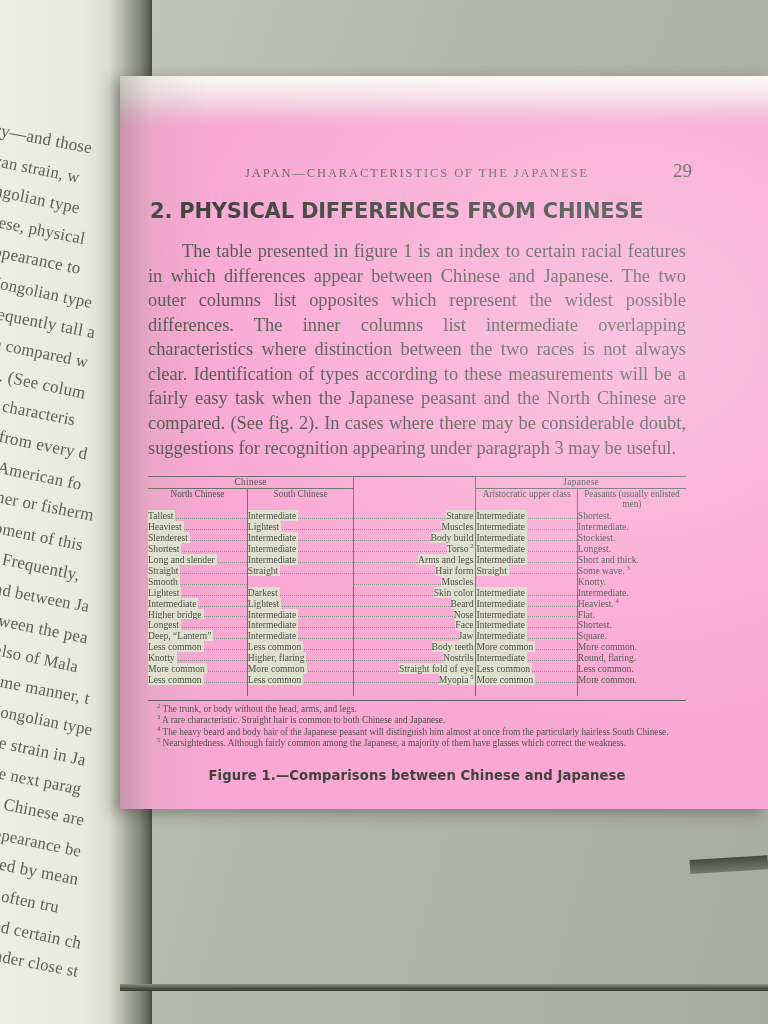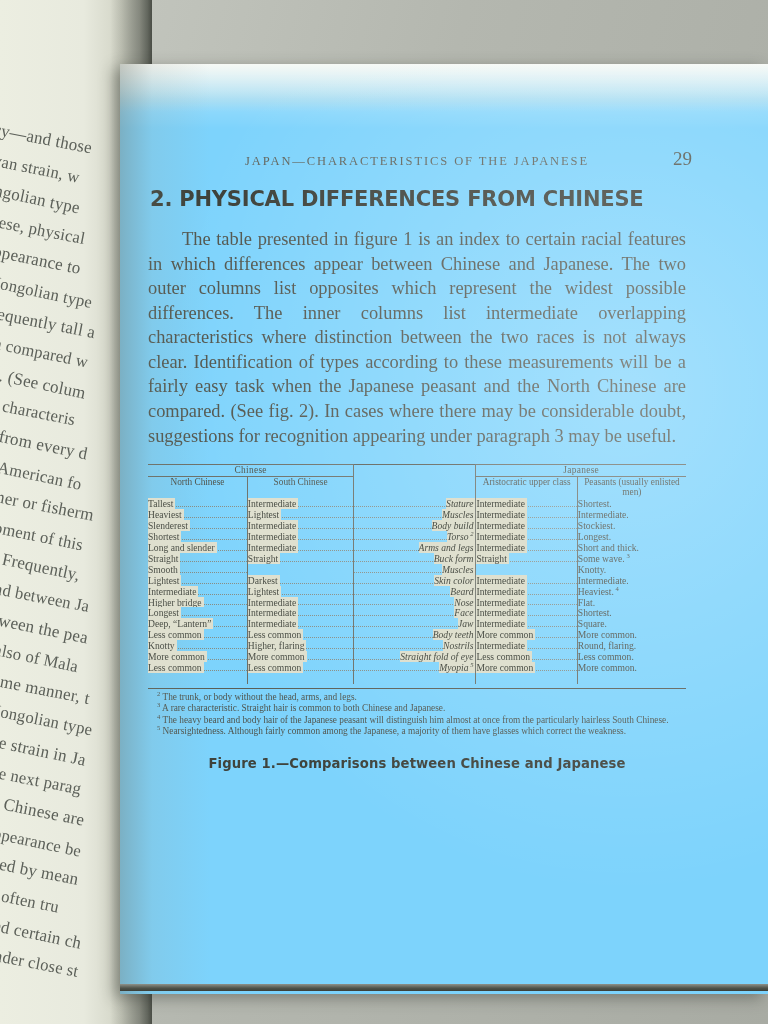--- a/index.html
+++ b/index.html
@@ -29,22 +29,22 @@
     position:absolute;right:0;top:0;width:42px;height:100%;
     background:linear-gradient(90deg,rgba(80,84,76,0) 0%,rgba(70,74,66,.45) 70%,rgba(48,52,45,.72) 100%);
   }
   .vtext{
     position:absolute;left:-14px;white-space:nowrap;
     color:#5c6059;font-size:17px;letter-spacing:.2px;
     transform-origin:left center;
   }
   
   #right-page{
-    position:absolute;left:120px;top:64px;width:648px;height:930px;
-    background:#7dd3fc;
+    position:absolute;left:120px;top:76px;width:648px;height:733px;
+    background:#f9a8d4;
     box-shadow:-6px 4px 14px rgba(40,44,38,.40);
   }
   #right-page .page-tone{
     position:absolute;inset:0;
     background:
       radial-gradient(120% 90% at 78% 35%, rgba(255,255,255,.30) 0%, rgba(255,255,255,0) 60%),
       linear-gradient(90deg, rgba(120,124,112,.40) 0%, rgba(150,154,140,.14) 5%, rgba(255,255,255,0) 14%),
       linear-gradient(180deg, rgba(255,255,255,.45) 0%, rgba(255,255,255,0) 7%);
     pointer-events:none;
   }
@@ -98,21 +98,21 @@
     display:block;position:relative;white-space:nowrap;overflow:hidden;
   }
   .dotfill > span{position:relative;background:#dfe0cf;padding-right:2px;}
   .dotfill:after{
     content:"";position:absolute;left:0;right:0;bottom:2px;
     border-bottom:1px dotted #888c82;z-index:0;
   }
   .dotfill > span{z-index:1;}
   td.feat{text-align:right;}
   td.feat .dotfill{direction:rtl;}
-  td.feat .dotfill > span{direction:ltr;display:inline-block;font-style:italic;}
+  td.feat .dotfill > span{direction:ltr;display:inline-block;}
   .blankrow{height:10.6px;}
   sup{font-size:6.6px;vertical-align:super;line-height:0;}
   
   .footnotes{
     margin-top:4px;font-size:9.3px;line-height:1.235;color:#4f534b;
     border-top:1.3px solid #5a5e56;padding-top:3px;
   }
   .fn{margin:0;text-indent:9px;}
   .caption{
     margin-top:18px;text-align:center;
@@ -278,21 +278,21 @@
             <td class="cellpad "><span><span>Short and thick.</span></span></td>
           </tr>
           <tr>
             <td class="cellpad vline">
               <span class="dotfill"><span>Straight</span></span>
             </td>
             <td class="cellpad vline">
               <span class="dotfill"><span>Straight</span></span>
             </td>
             <td class="cellpad vline feat">
-              <span class="dotfill"><span>Buck form</span></span>
+              <span class="dotfill"><span>Hair form</span></span>
             </td>
             <td class="cellpad vline">
               <span class="dotfill"><span>Straight</span></span>
             </td>
             <td class="cellpad "><span><span>Some wave.<sup> 3</sup></span></span></td>
           </tr>
           <tr>
             <td class="cellpad vline">
               <span class="dotfill"><span>Smooth</span></span>
             </td>

